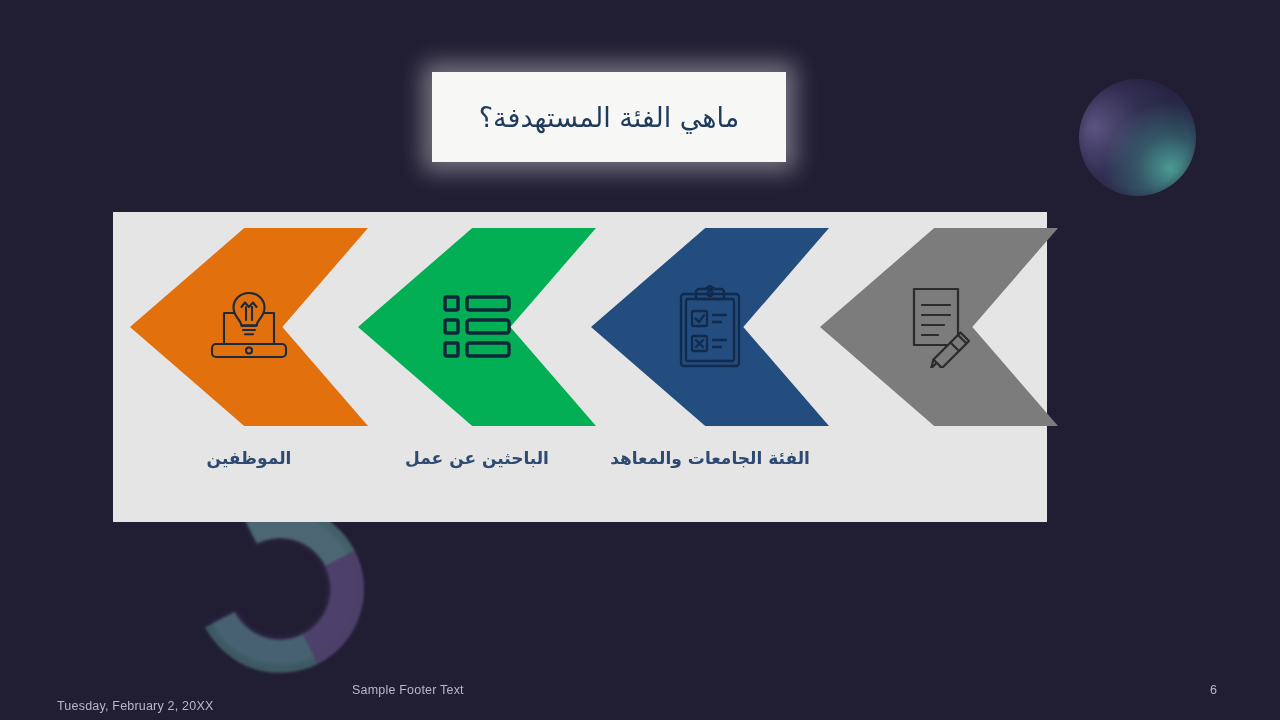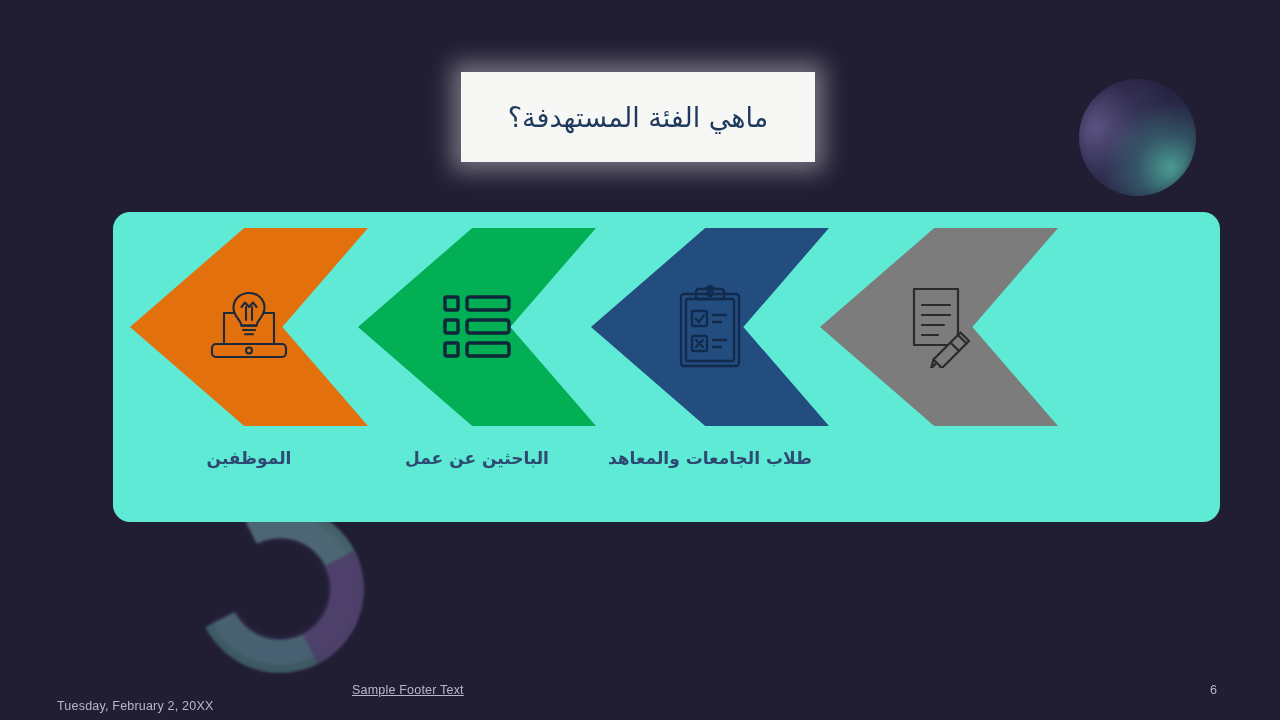--- a/index.html
+++ b/index.html
@@ -61,39 +61,38 @@
     filter: blur(2px);
   }
 
   
   .title-wrap {
     position: absolute;
     left: 432px; top: 72px;
     width: 354px; height: 90px;
     background: #F7F7F5;
     box-shadow: 0 0 22px 9px rgba(246,246,244,0.40);
-    display: flex; align-items: center; justify-content: center; margin-left: 29px;
+    display: flex; align-items: center; justify-content: center;
   }
   .title-text {
     direction: rtl;
     font-family: "DejaVu Sans", sans-serif;
     font-size: 27px;
     font-weight: 400;
     color: #1F3A5C;
     letter-spacing: 0.5px;
     white-space: nowrap;
   }
 
   
   .panel {
     position: absolute;
     left: 113px; top: 212px;
-    width: 1107px; height: 310px;
-    background: #5eead4;
-    border-radius: 17px;
+    width: 934px; height: 310px;
+    background: #e5e5e5;
   }
 
   .chev-row {
     position: absolute;
     left: 0; top: 0;
     width: 957px; height: 310px;
   }
 
   
   .chev {
@@ -124,21 +123,21 @@
     white-space: nowrap;
   }
 
   
   .footer-date {
     position: absolute; left: 57px; top: 683px;
     font-size: 12.5px; color: #B9B6C8; letter-spacing: 0.2px; margin-top: 16px;
   }
   .footer-text {
     position: absolute; left: 352px; top: 683px;
-    font-size: 12.5px; color: #B9B6C8; letter-spacing: 0.2px; text-decoration: underline;
+    font-size: 12.5px; color: #B9B6C8; letter-spacing: 0.2px;
   }
   .footer-page {
     position: absolute; left: 1210px; top: 683px;
     font-size: 12.5px; color: #B9B6C8;
   }
 </style>
 </head>
 <body>
 
 <div id="slide">
@@ -190,21 +189,21 @@
           <path d="M30 4 l5 -3.2 l5 3.2"></path>
           <circle cx="35" cy="8.5" r="2.6"></circle>
           <rect x="17" y="26" width="15" height="15" rx="1.6"></rect>
           <path d="M20.5 33.5 l3.5 3.6 l5 -7" stroke-linecap="round"></path>
           <path d="M37 30 h15 M37 37 h10"></path>
           <rect x="17" y="51" width="15" height="15" rx="1.6"></rect>
           <path d="M21 55 l7 7 M28 55 l-7 7" stroke-linecap="round"></path>
           <path d="M37 55 h15 M37 62 h10"></path>
         </svg>
       </div>
-      <div class="chev-label" id="label2" style="left: 478px; color: rgb(46, 74, 115);">طلاب الجامعات والمعاهد</div>
+      <div class="chev-label" id="label2" style="left: 478px; color: rgb(46, 74, 115);">الفئة الجامعات والمعاهد</div>
 
       <div class="chev" id="chev3" style="left: 707px; background: rgb(124, 124, 124);"></div>
       <div class="chev-icon" id="icon3" style="left: 707px;">
         <svg width="74" height="82" viewBox="0 0 74 82" fill="none" stroke="#2B2B2B" stroke-width="2.2" stroke-linecap="round" stroke-linejoin="round">
           <path d="M12 3 h44 v56 h-22 l-22 0 z"></path>
           <path d="M20 19 h28 M20 29 h28 M20 39 h22 M20 49 h16"></path>
           <path d="M58.5 46.5 l8.5 8.5 l-27 27 l-11.5 3 l3 -11.5 z" fill="#7C7C7C"></path>
           <path d="M56 49 l8.5 8.5"></path>
           <path d="M48.5 56.5 l8.5 8.5"></path>
           <path d="M31.5 73.5 l8.5 8.5"></path>

